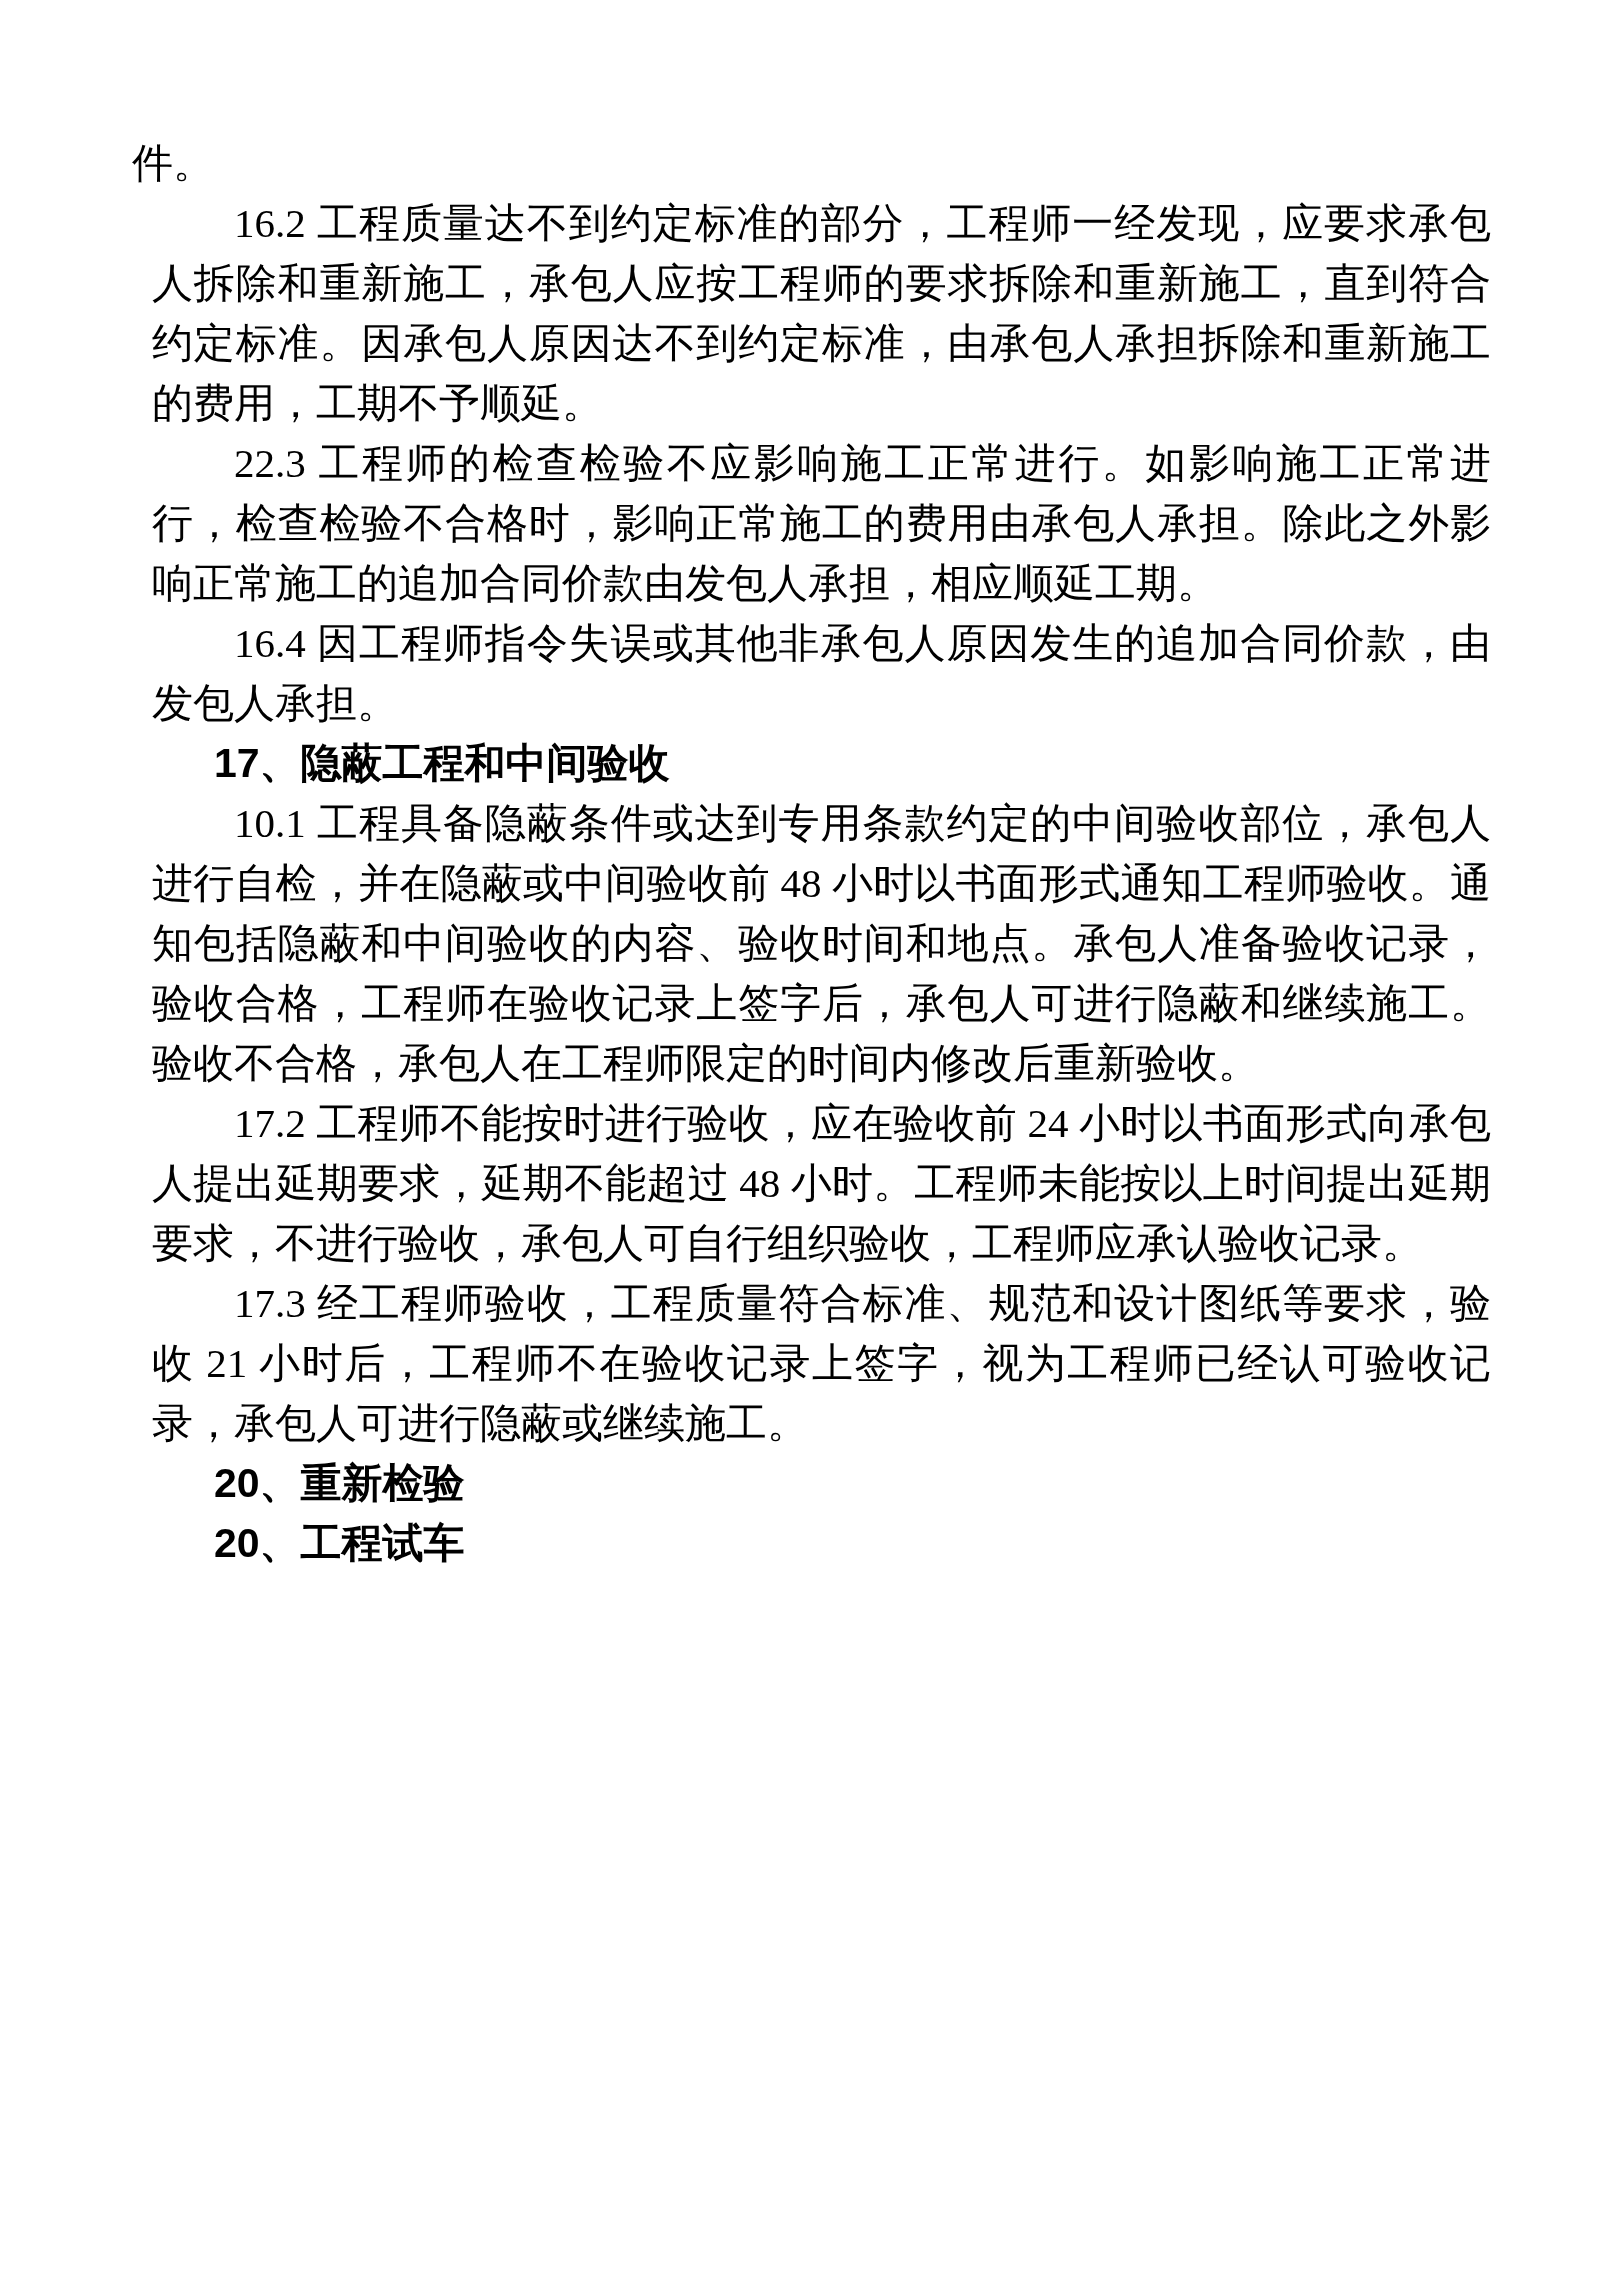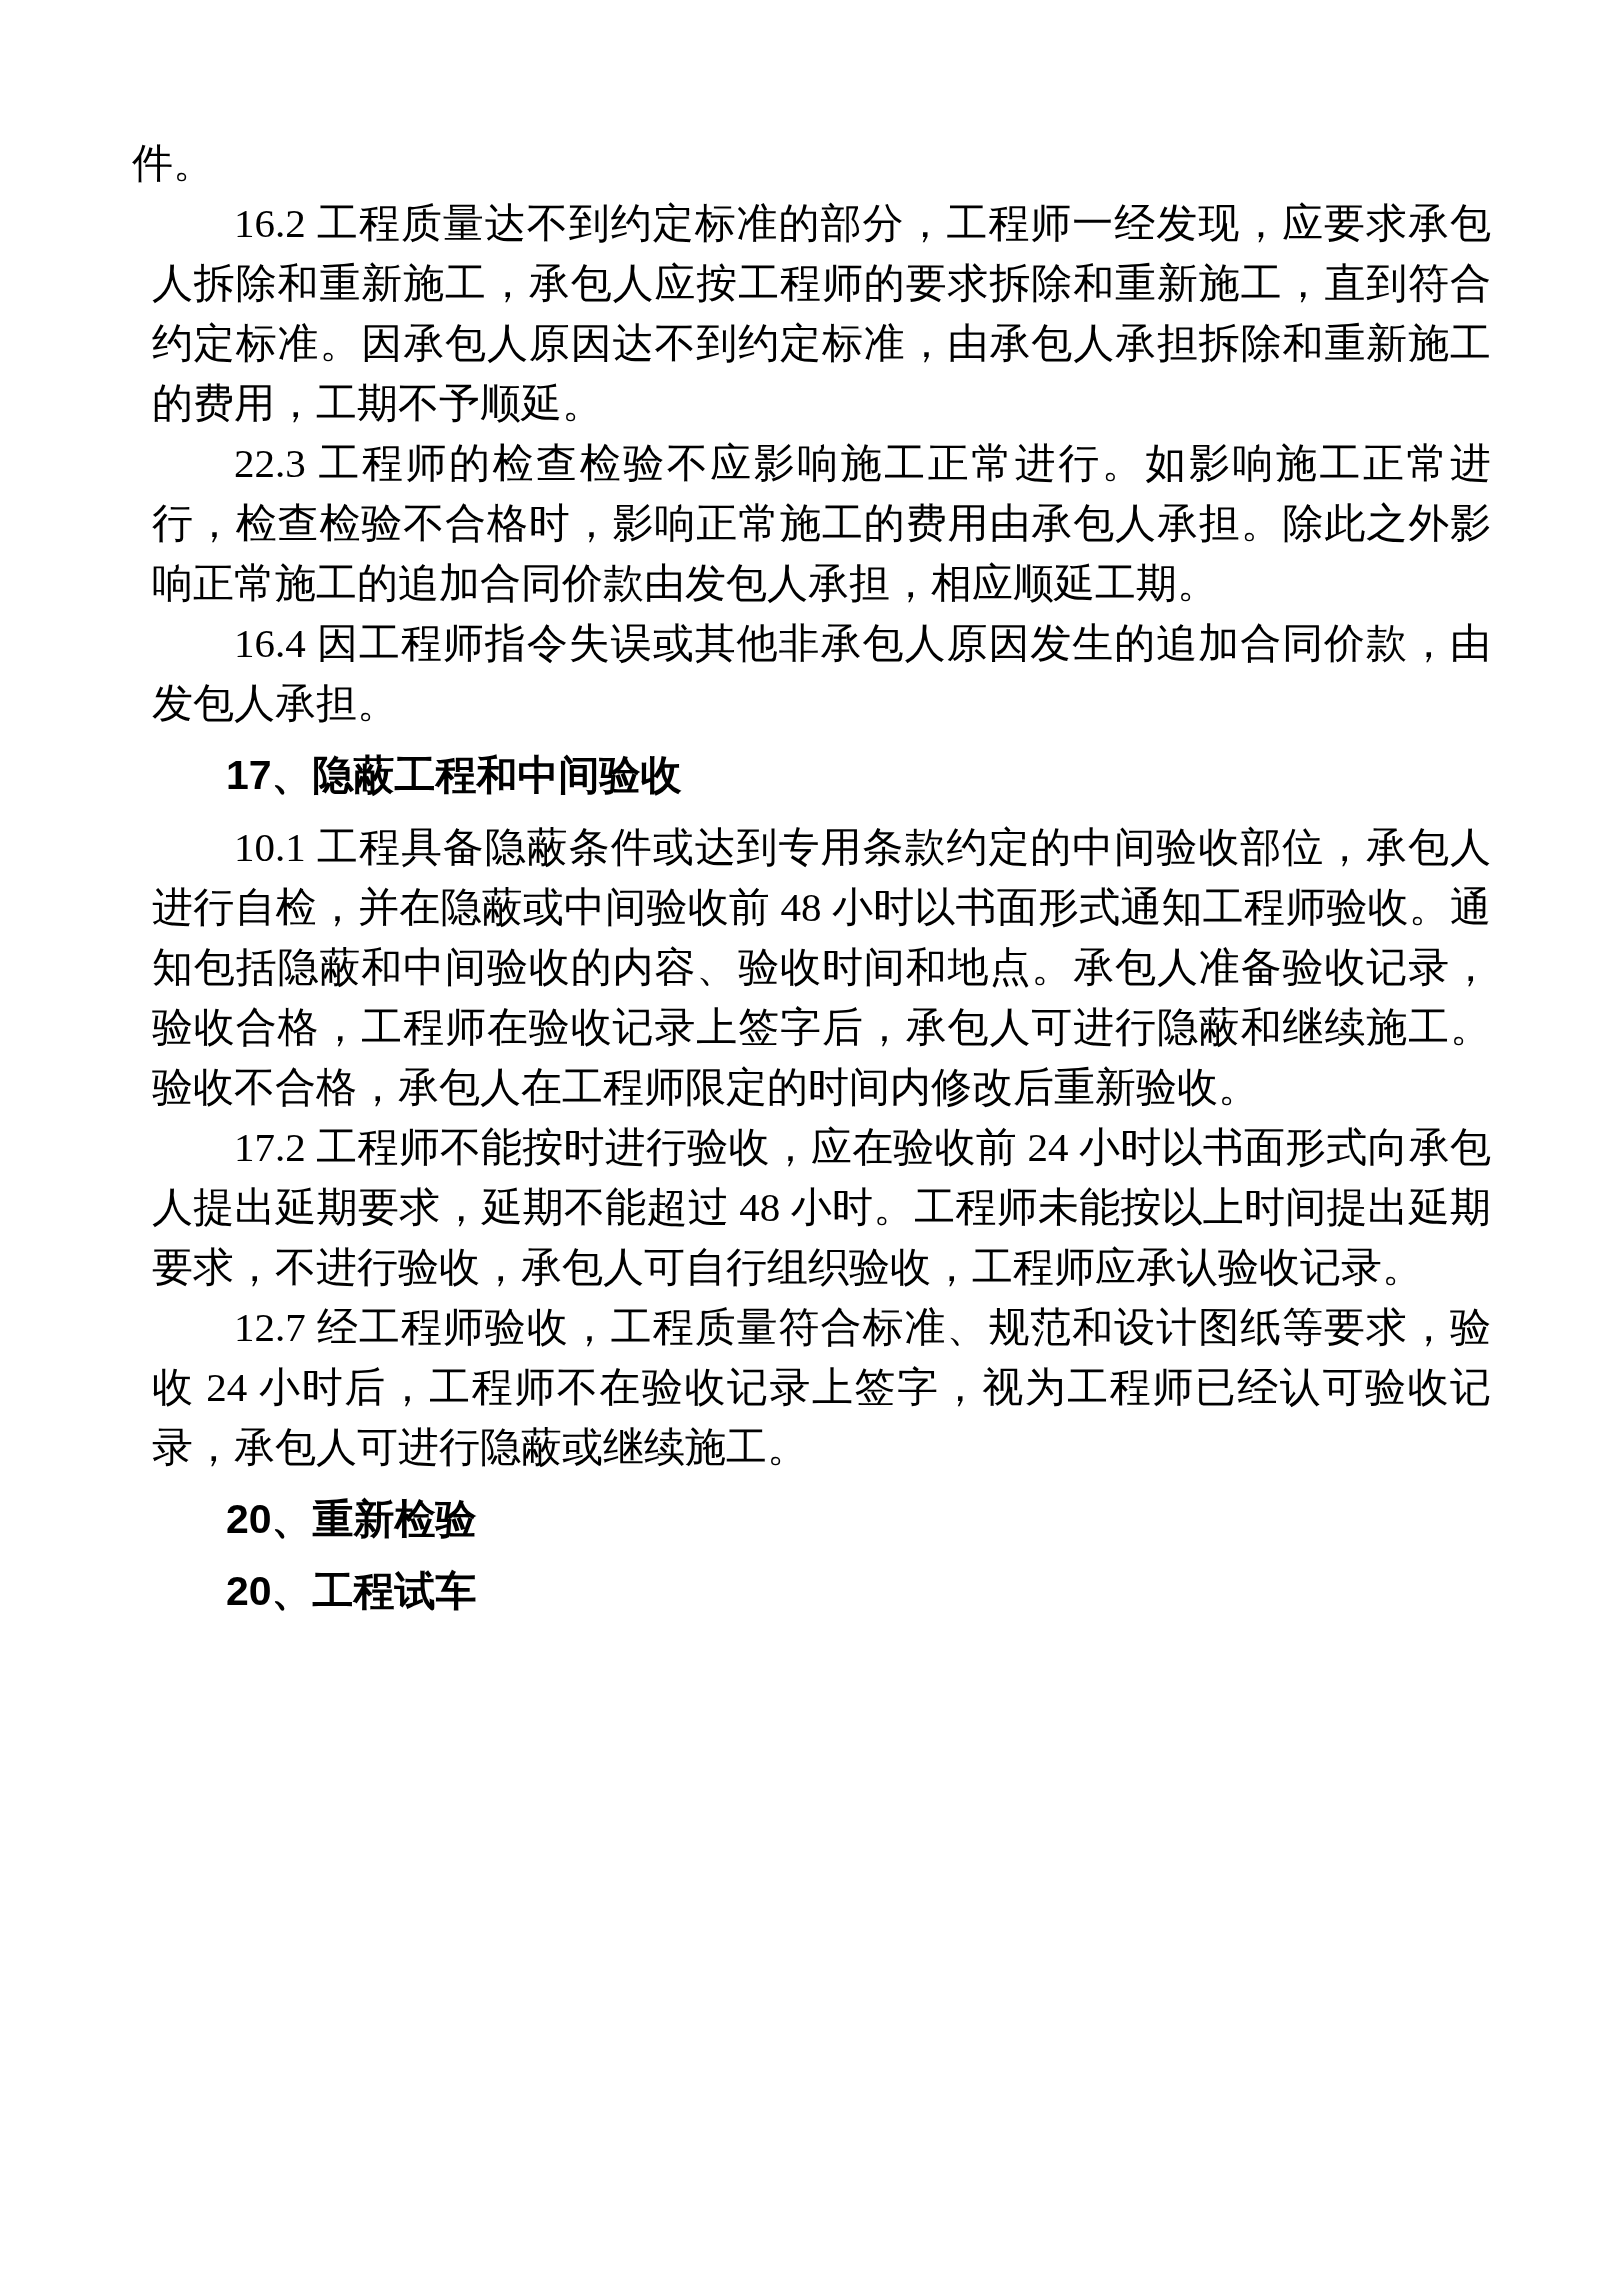--- a/index.html
+++ b/index.html
@@ -27,21 +27,21 @@
     word-break: break-all;
   }
   .indent-first {
     text-indent: 2em;
     margin-left: 20px;
   }
   .no-indent {
     text-indent: 0;
   }
   .heading {
-    margin: 12px;
+    margin: 0;
     text-indent: 2em;
     font-family: "Liberation Sans", "DejaVu Sans", sans-serif;
     font-weight: bold;
     text-align: left;
     word-break: break-all;
   }
 </style>
 </head>
 <body>
 
@@ -53,20 +53,20 @@
   <p class="body-text indent-first">22.3 工程师的检查检验不应影响施工正常进行。如影响施工正常进行，检查检验不合格时，影响正常施工的费用由承包人承担。除此之外影响正常施工的追加合同价款由发包人承担，相应顺延工期。</p>
 
   <p class="body-text indent-first">16.4 因工程师指令失误或其他非承包人原因发生的追加合同价款，由发包人承担。</p>
 
   <p class="heading">17、隐蔽工程和中间验收</p>
 
   <p class="body-text indent-first">10.1 工程具备隐蔽条件或达到专用条款约定的中间验收部位，承包人进行自检，并在隐蔽或中间验收前 48 小时以书面形式通知工程师验收。通知包括隐蔽和中间验收的内容、验收时间和地点。承包人准备验收记录，验收合格，工程师在验收记录上签字后，承包人可进行隐蔽和继续施工。验收不合格，承包人在工程师限定的时间内修改后重新验收。</p>
 
   <p class="body-text indent-first">17.2 工程师不能按时进行验收，应在验收前 24 小时以书面形式向承包人提出延期要求，延期不能超过 48 小时。工程师未能按以上时间提出延期要求，不进行验收，承包人可自行组织验收，工程师应承认验收记录。</p>
 
-  <p class="body-text indent-first">12.7 经工程师验收，工程质量符合标准、规范和设计图纸等要求，验收 24 小时后，工程师不在验收记录上签字，视为工程师已经认可验收记录，承包人可进行隐蔽或继续施工。</p>
+  <p class="body-text indent-first">17.3 经工程师验收，工程质量符合标准、规范和设计图纸等要求，验收 21 小时后，工程师不在验收记录上签字，视为工程师已经认可验收记录，承包人可进行隐蔽或继续施工。</p>
 
   <p class="heading">20、重新检验</p>
 
 
   <p class="heading">20、工程试车</p>
 </div>
 
 
 </body></html>

